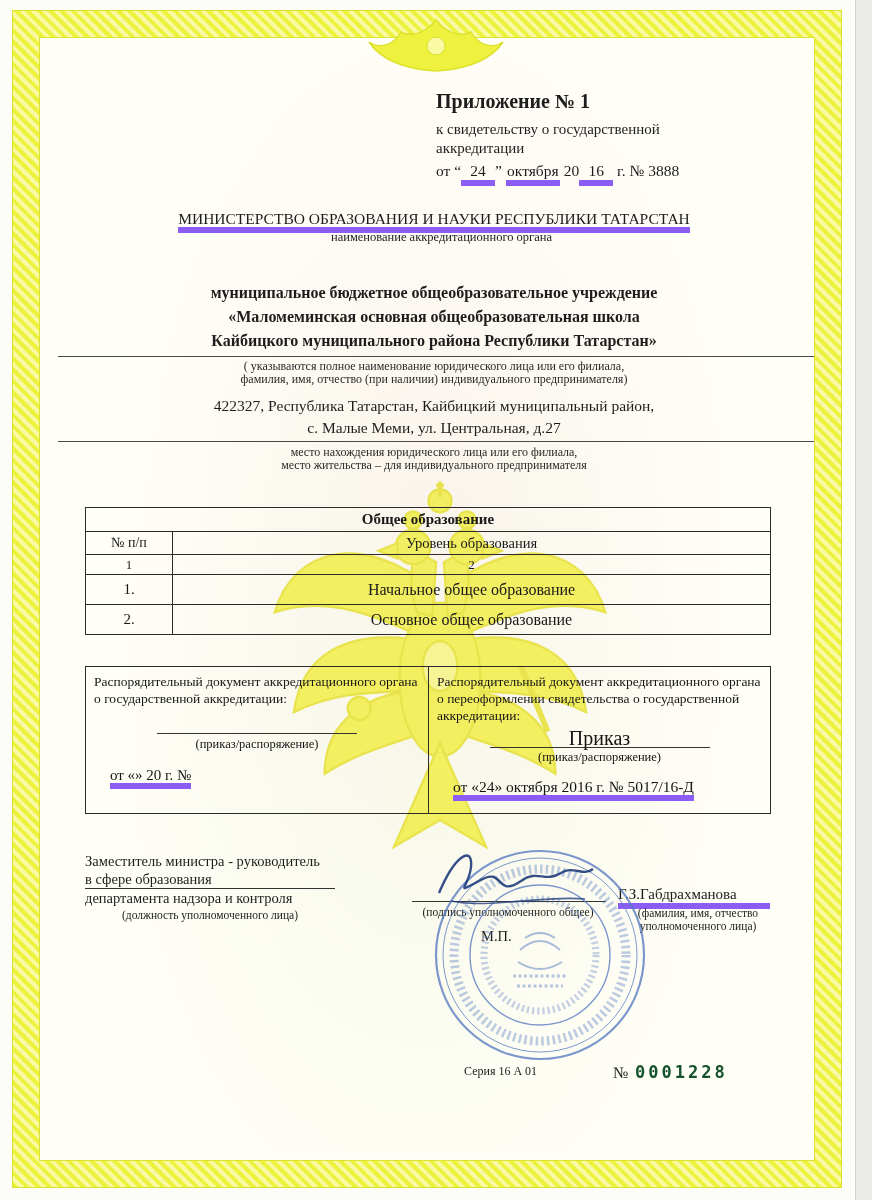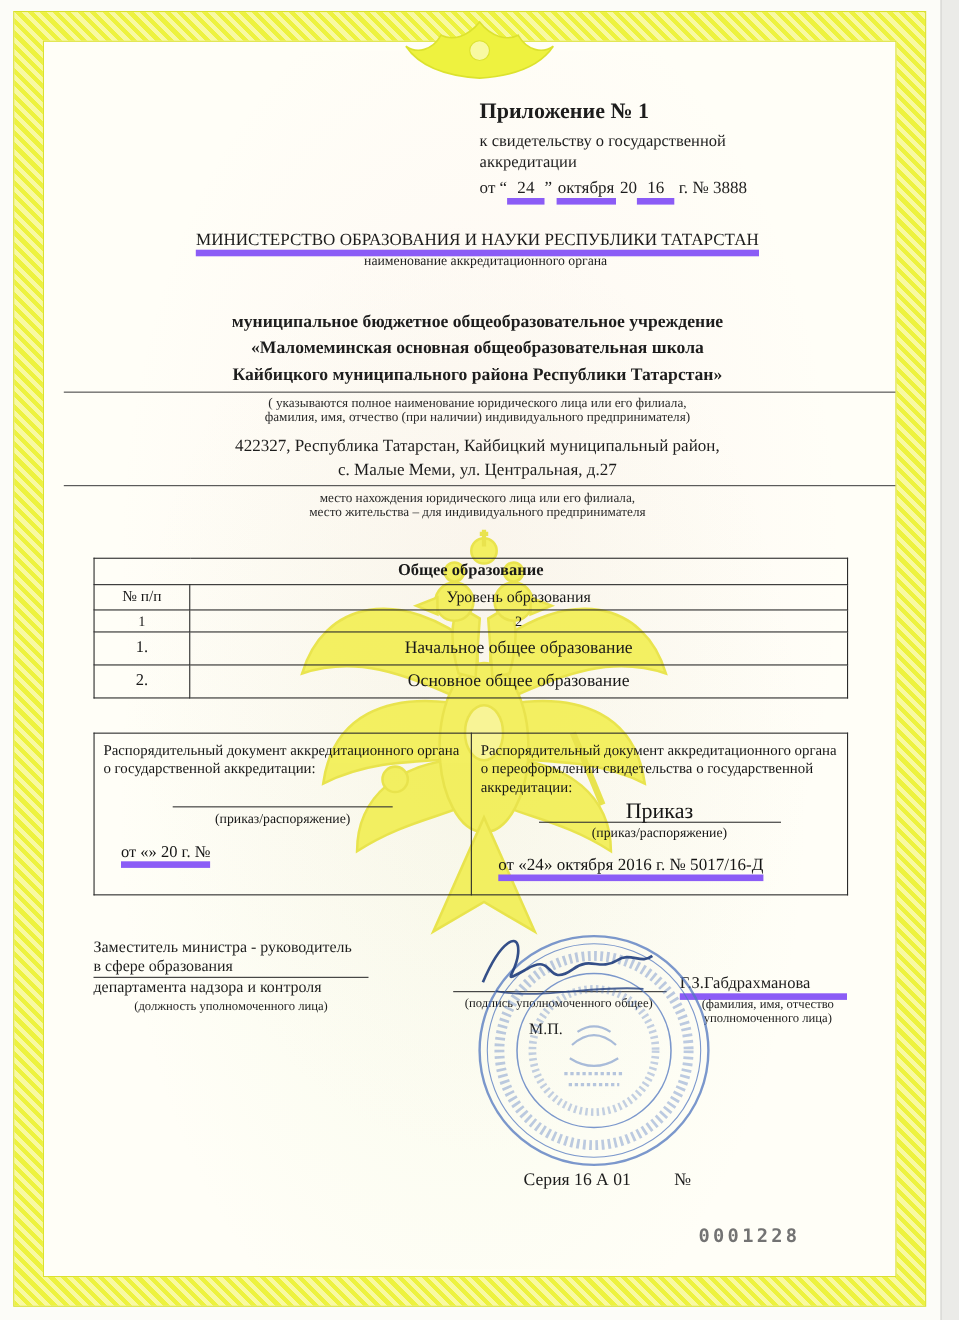--- a/index.html
+++ b/index.html
@@ -180,23 +180,23 @@
     <div class="abs" style="left:481px;top:928px;font-size:14.5px;">М.П.</div>
 
     <div class="abs" style="left:618px;top:886px;font-size:15px;">
       <span class="u" style="display:inline-block;min-width:152px;">Г.З.Габдрахманова</span>
     </div>
     <div class="abs c" style="left:612px;width:172px;top:907px;font-size:11.5px;line-height:12.5px;">
       <div>(фамилия, имя, отчество</div>
       <div>уполномоченного лица)</div>
     </div>
 
-    <div class="abs" style="left:476px;top:1064px;font-size:16px;">Серия 16 А 01</div>
+    <div class="abs" style="left:464px;top:1064px;font-size:12px;">Серия 16 А 01</div>
     <div class="abs" style="left:613px;top:1064px;font-size:16px;">№</div>
-    <div class="abs" style="left:635px;top:1114px;font-size:17px;font-family:'DejaVu Sans Mono',monospace;letter-spacing:3px;font-weight:bold;color:#737373;">0001228</div>
+    <div class="abs" style="left:635px;top:1062px;font-size:17px;font-family:'DejaVu Sans Mono',monospace;letter-spacing:3px;font-weight:bold;color:#14532d;">0001228</div>
 
   </div>
 
   <svg class="stamp" width="230" height="230" viewBox="0 0 230 230">
     <g stroke="#5076bf" fill="none" opacity="0.75">
       <circle cx="115" cy="115" r="104" stroke-width="2.2"></circle>
       <circle cx="115" cy="115" r="97" stroke-width="1"></circle>
       <circle cx="115" cy="115" r="70" stroke-width="1.4"></circle>
       <circle cx="115" cy="115" r="86" stroke-width="9" stroke-dasharray="2.5 3.2" opacity="0.5"></circle>
       <circle cx="115" cy="115" r="56" stroke-width="7" stroke-dasharray="2.2 3" opacity="0.45"></circle>

